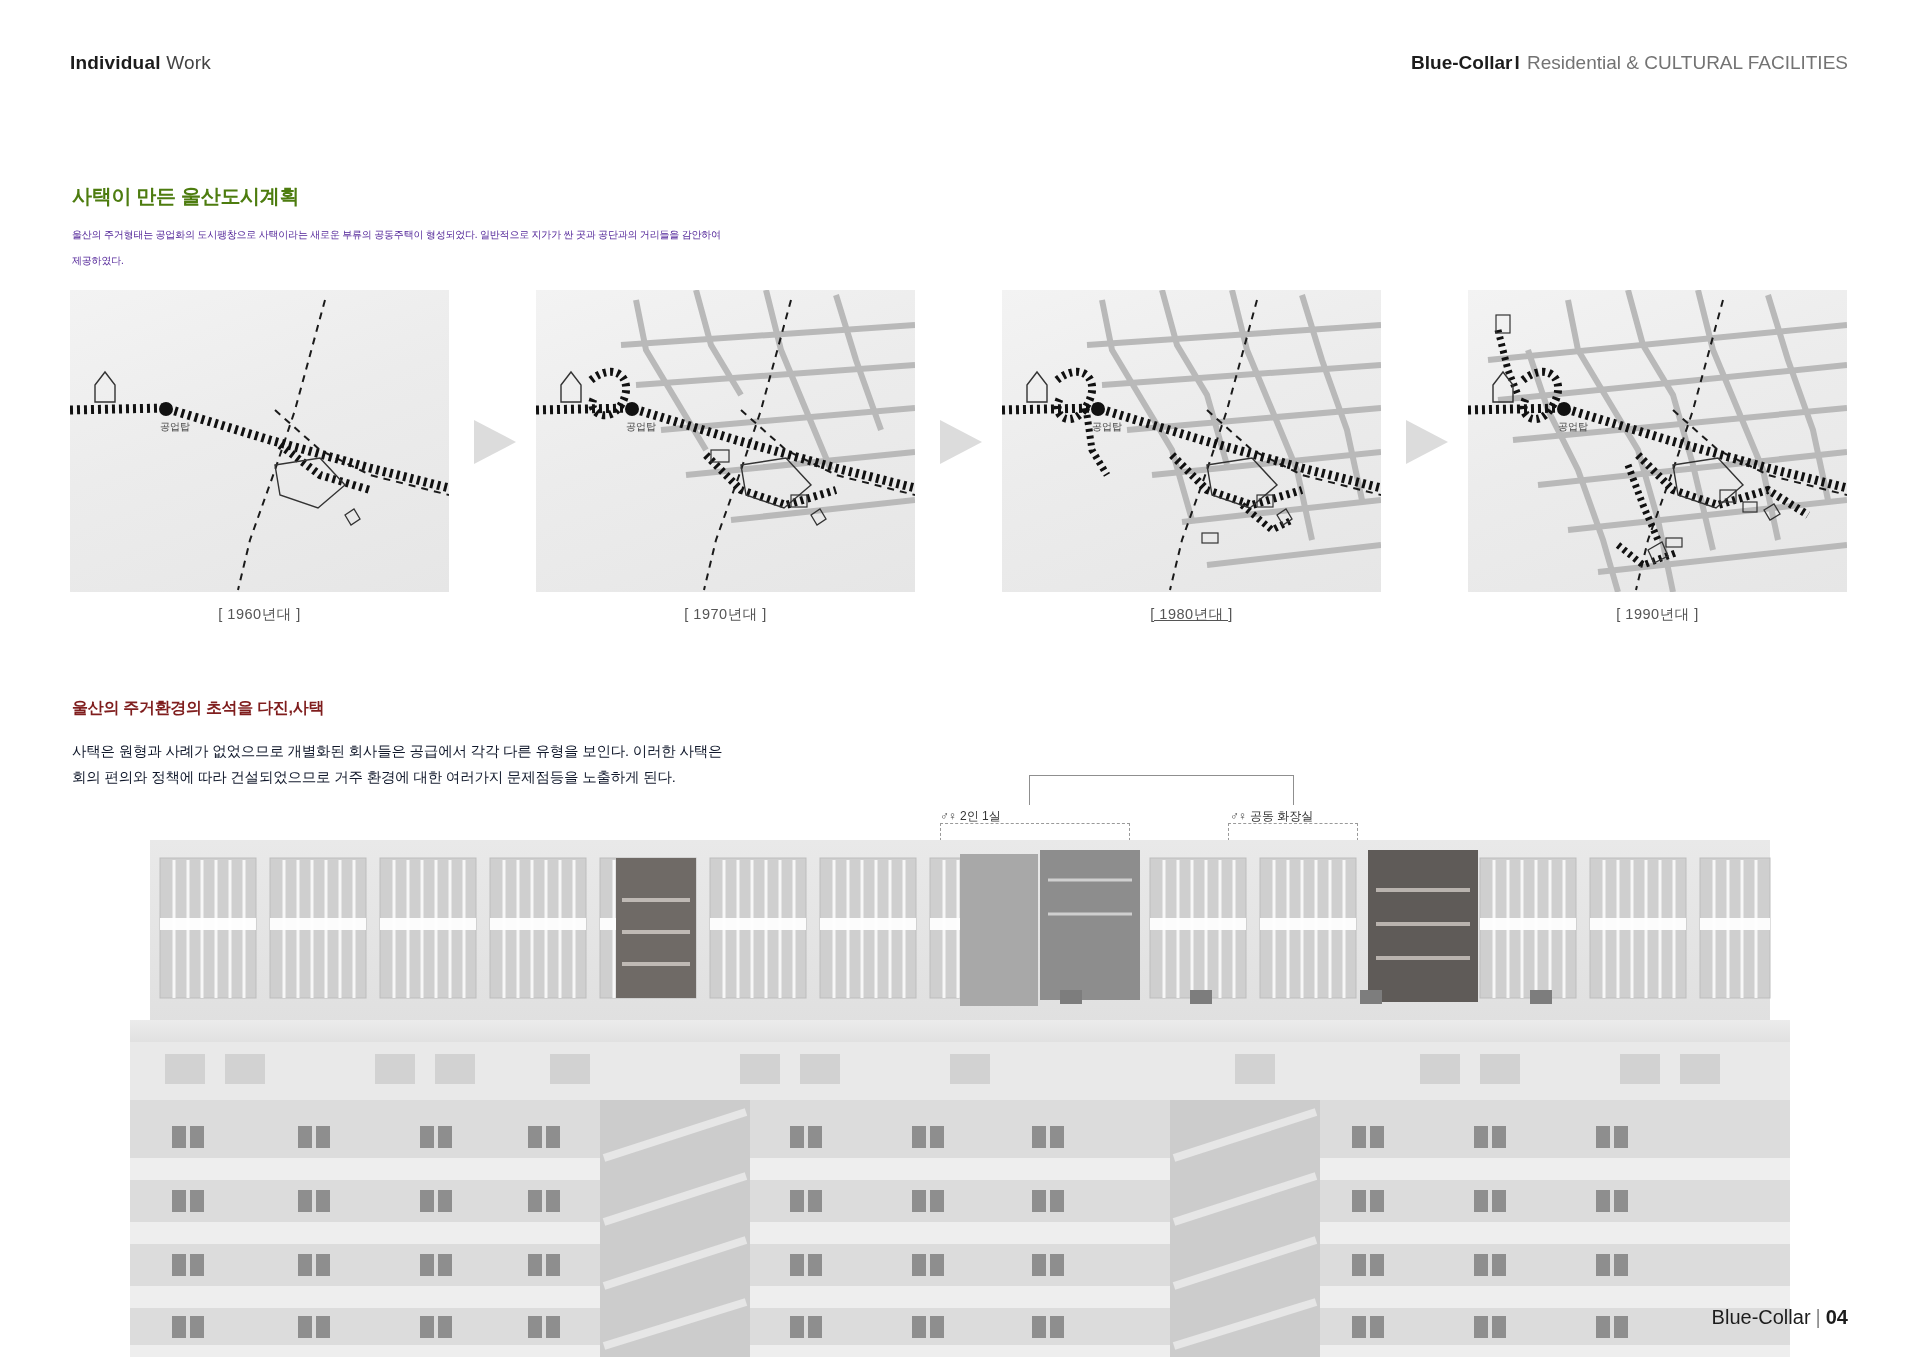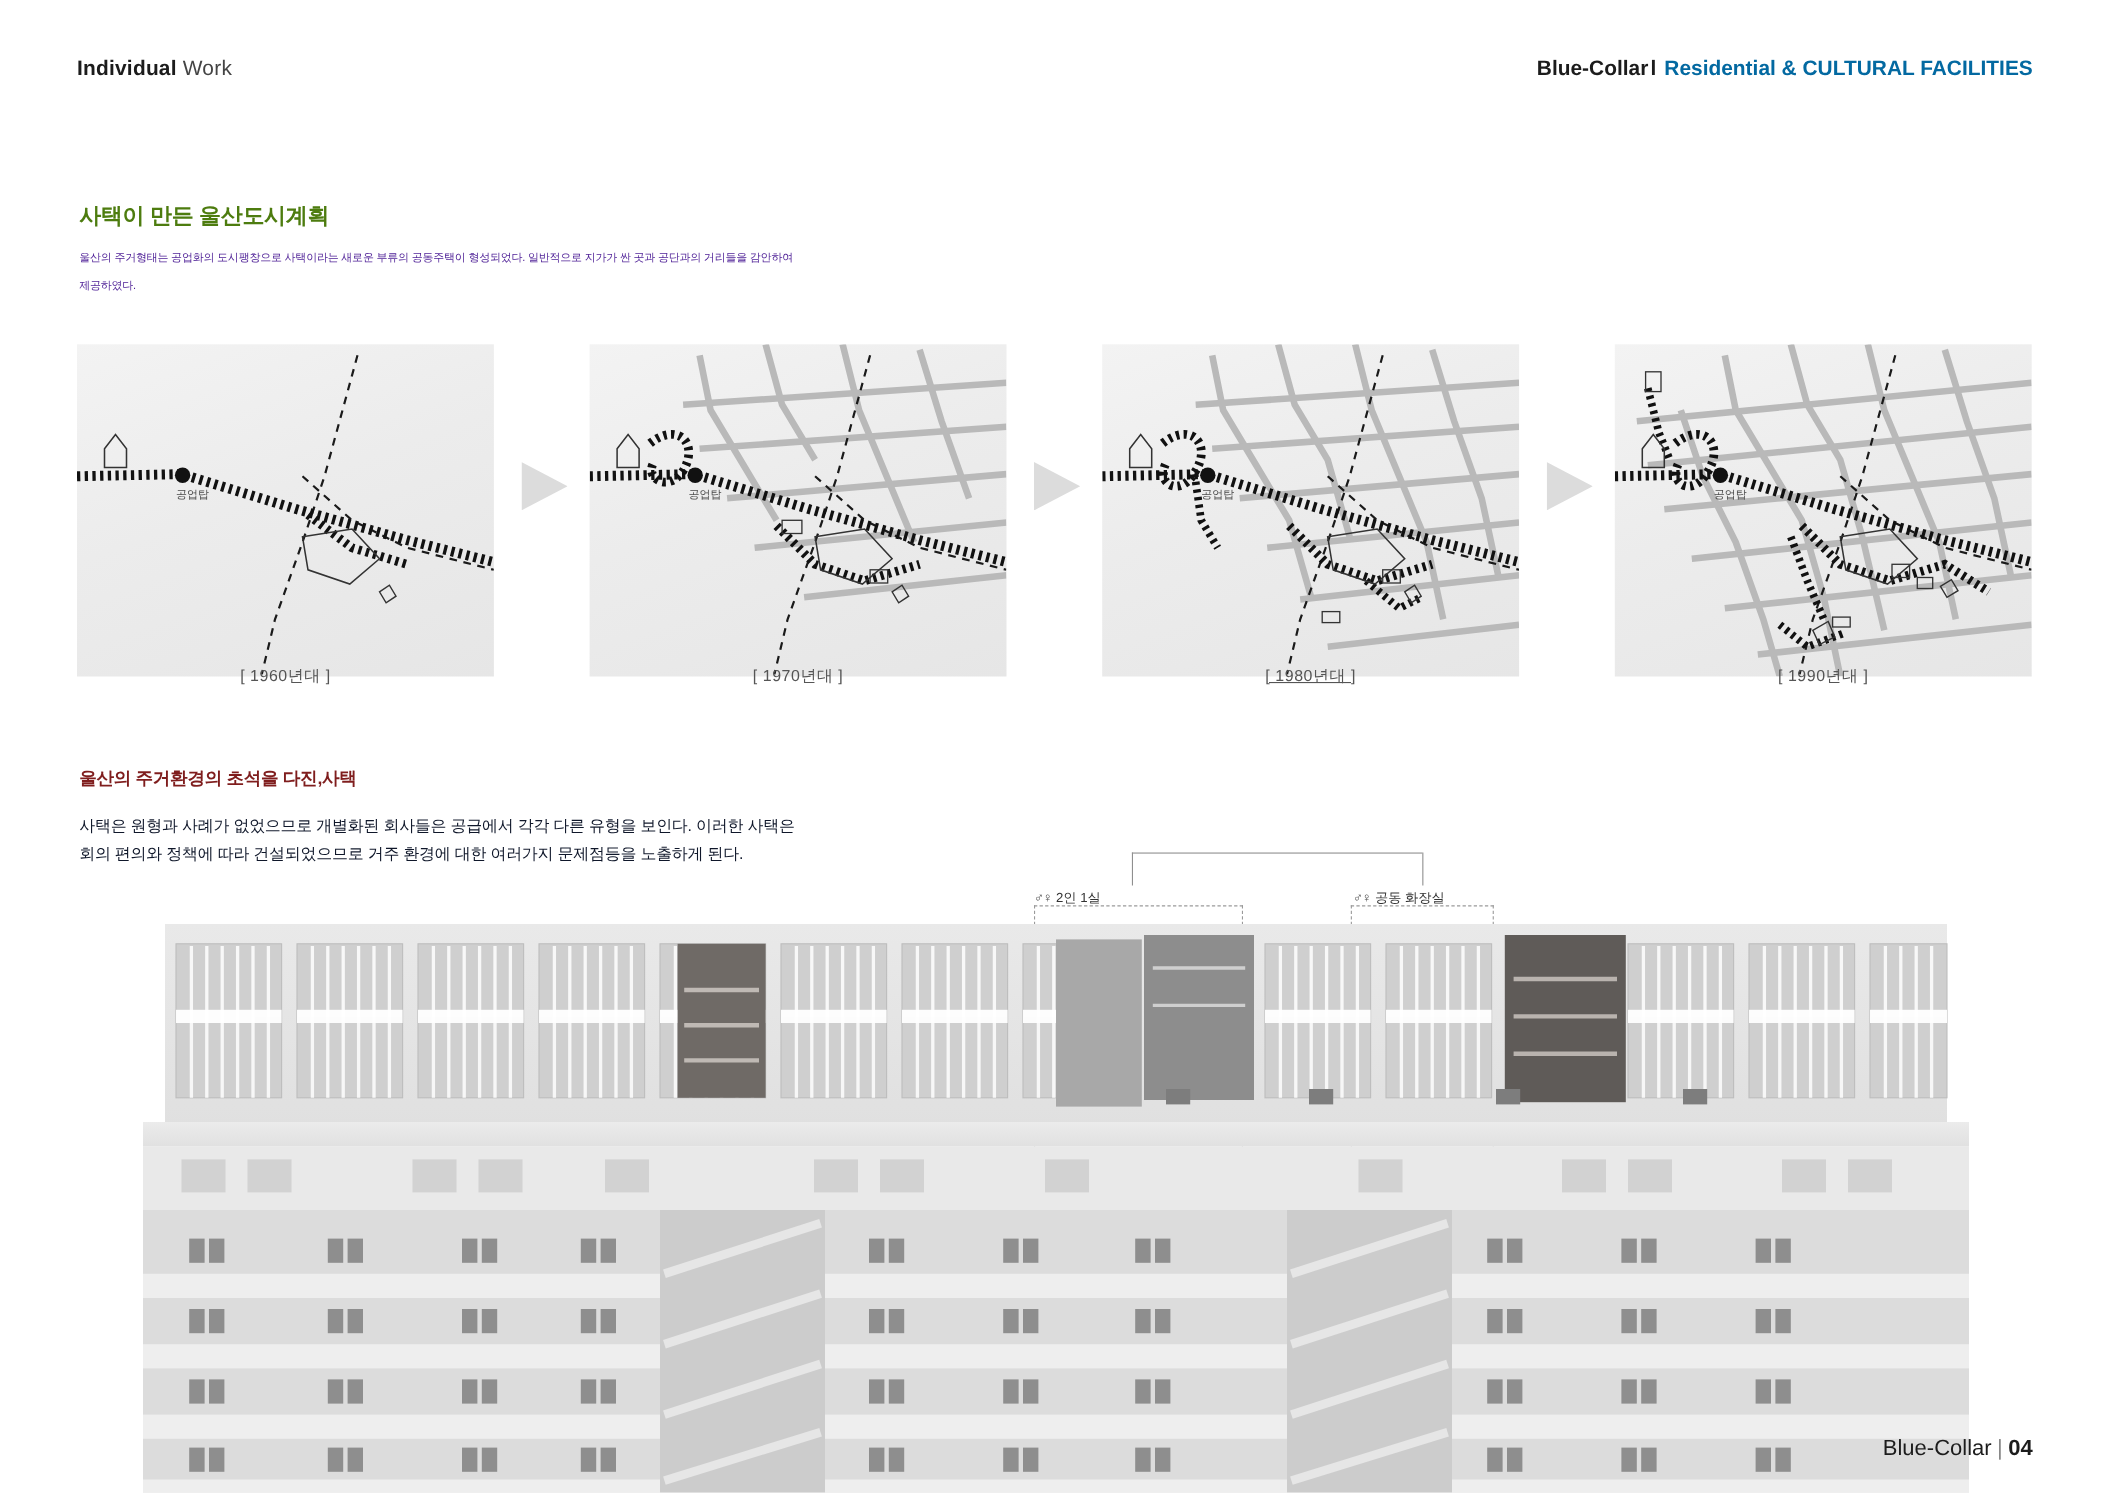--- a/index.html
+++ b/index.html
@@ -38,21 +38,21 @@
   .header-right {
     position: absolute;
     right: 72px;
     top: 0;
     font-size: 19px;
     color: #1c1c1c;
     white-space: nowrap;
   }
   .header-right .bold { font-weight: bold; }
   .header-right .sep { font-weight: bold; padding: 0 2px; }
-  .header-right .light { font-weight: bold; color: #0369a1; }
+  .header-right .light { font-weight: normal; color: #737373; }
 
   
   .sec1-title {
     position: absolute;
     left: 72px;
     top: 183px;
     font-size: 20px;
     font-weight: bold;
     color: #4d7c0f;
     letter-spacing: -0.3px;
@@ -76,21 +76,20 @@
     width: 1790px;
     height: 350px;
   }
   .map-card {
     position: absolute;
     top: 0;
     width: 379px;
     height: 302px;
     background: linear-gradient(160deg,#f3f3f3 0%, #ececec 45%, #e6e6e6 100%);
     overflow: hidden;
-    margin-top: 23px;
   }
   .map-card.m1 { left: 0px; }
   .map-card.m2 { left: 466px; }
   .map-card.m3 { left: 932px; }
   .map-card.m4 { left: 1398px; }
 
   .map-caption {
     position: absolute;
     top: 315px;
     width: 379px;

